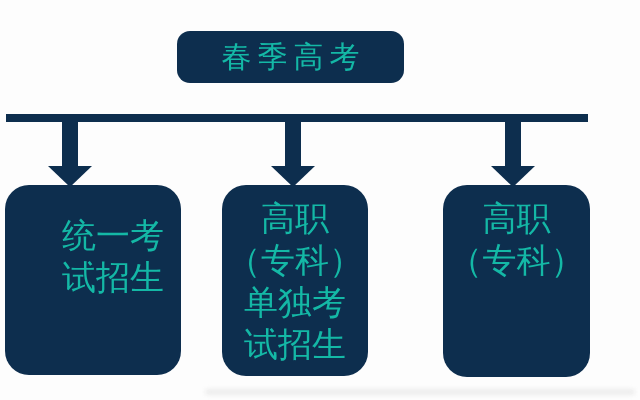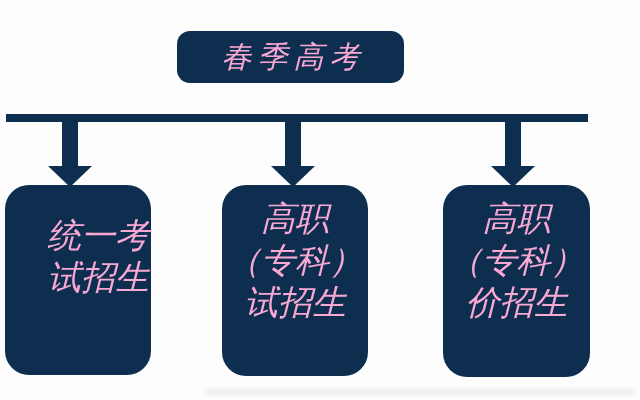--- a/index.html
+++ b/index.html
@@ -15,24 +15,23 @@
   .canvas {
     position: relative;
     width: 640px;
     height: 400px;
     background: #fdfdfd;
     overflow: hidden;
   }
   .node {
     position: absolute;
     background: #0d2e4e;
-    color: #f9a8d4;
+    color: #14b8a6;
     box-sizing: border-box;
     text-align: center;
-    font-style: italic;
   }
   .root-node {
     left: 177px;
     top: 31px;
     width: 227px;
     height: 52px;
     border-radius: 13px;
     font-size: 30px;
     letter-spacing: 6px;
     line-height: 52px;
@@ -74,21 +73,21 @@
   .arrow-2 { left: 271px; }
   .arrow-3 { left: 491px; }
   .branch-node {
     border-radius: 24px;
     font-size: 34px;
     line-height: 42px;
   }
   .branch-1 {
     left: 5px;
     top: 185px;
-    width: 146px;
+    width: 176px;
     height: 190px;
     padding-top: 30px;
     padding-left: 40px;
   }
   .branch-2 {
     left: 222px;
     top: 185px;
     width: 146px;
     height: 191px;
     padding-top: 13px;
@@ -139,24 +138,24 @@
   </div>
 
   <div class="node branch-node branch-1">
     <span>统一考</span>
     <span>试招生</span>
   </div>
 
   <div class="node branch-node branch-2">
     <span>高职</span>
     <span>（专科）</span>
+    <span>单独考</span>
     <span>试招生</span>
   </div>
 
   <div class="node branch-node branch-3">
     <span>高职</span>
     <span>（专科）</span>
-    <span>价招生</span>
   </div>
 
   <div class="bottom-shadow"></div>
 
 </div>
 
 </body></html>

